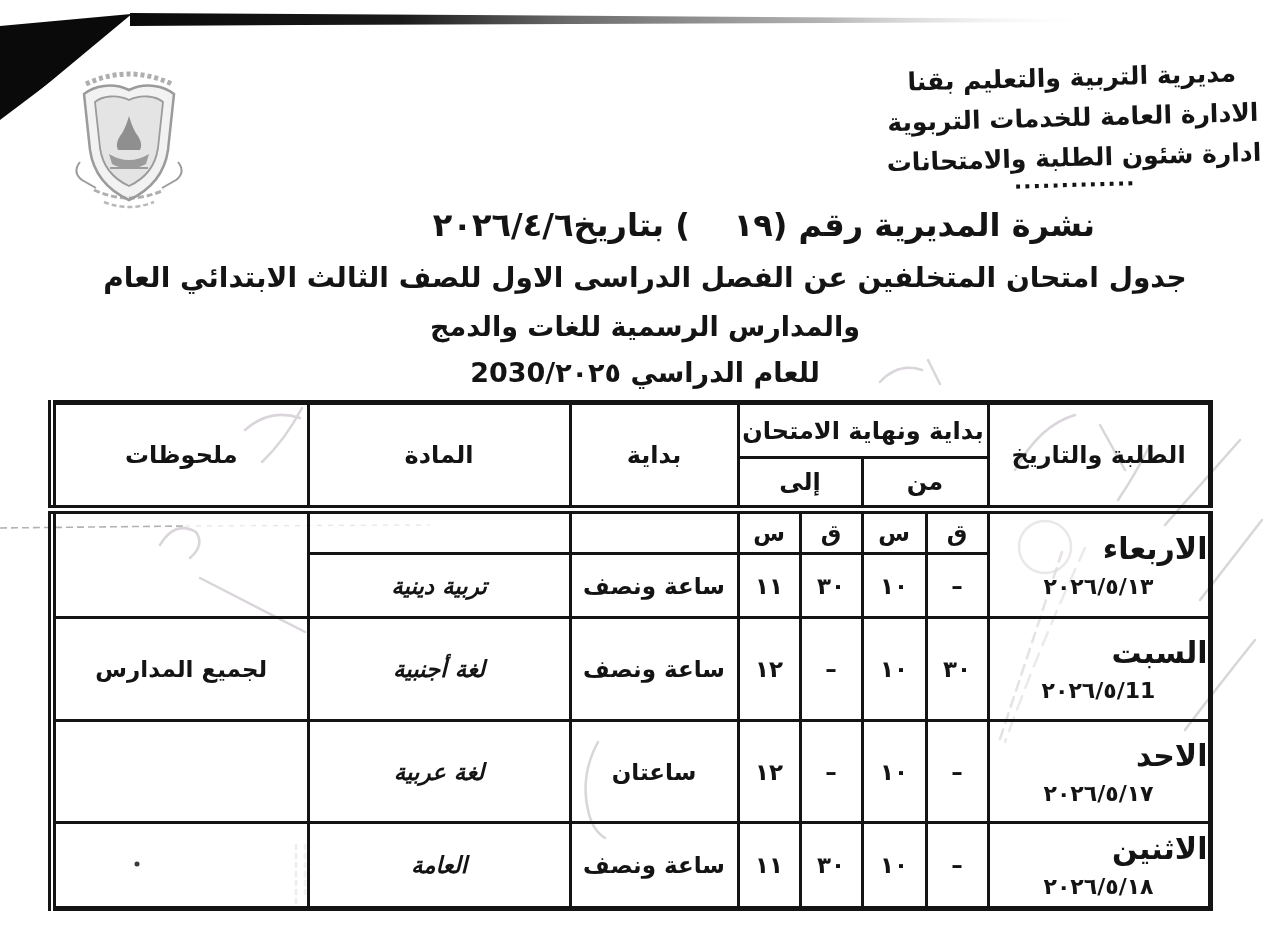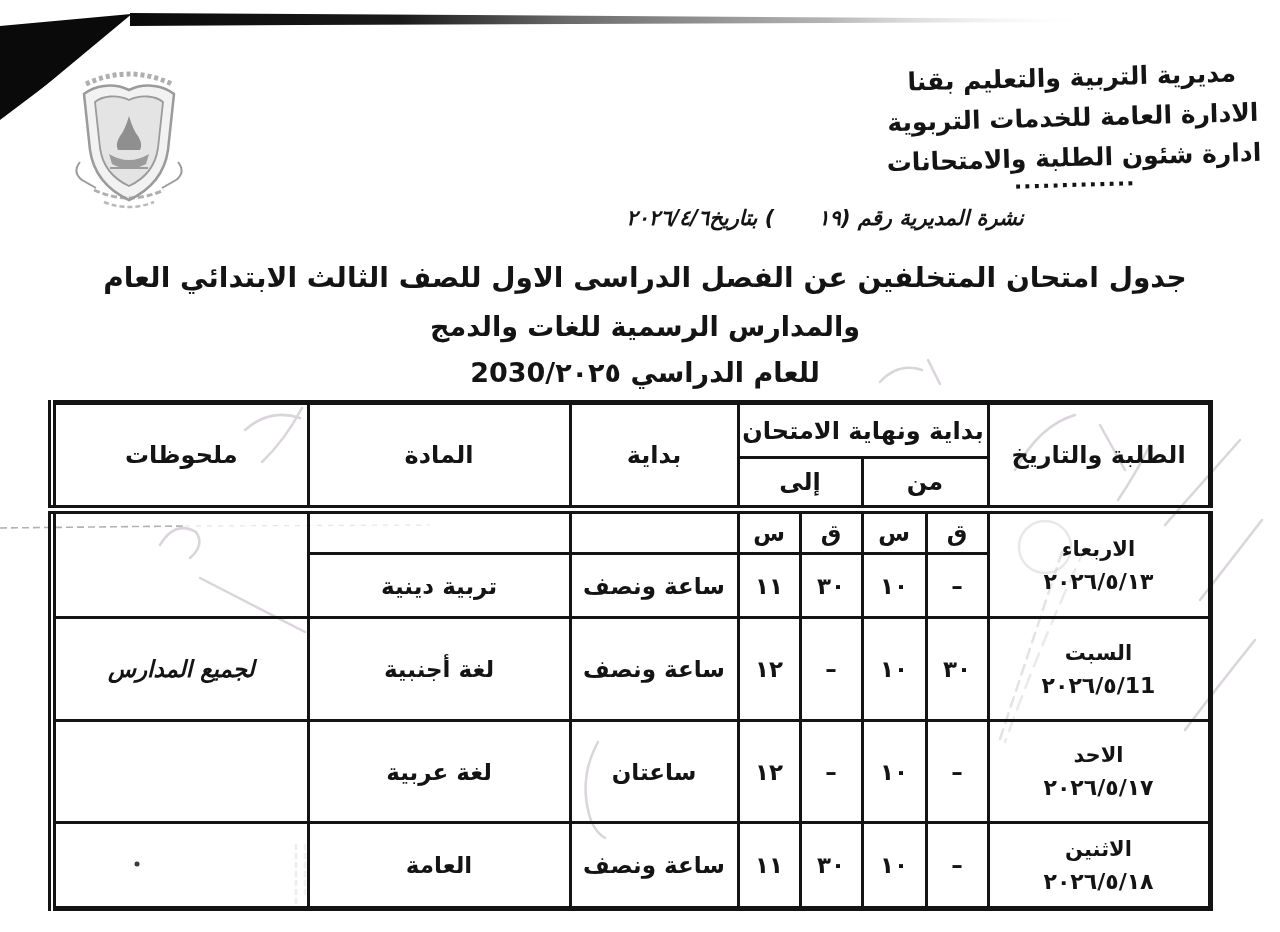--- a/index.html
+++ b/index.html
@@ -13,42 +13,42 @@
   #artifacts{left:0;top:0;width:1280px;height:932px;pointer-events:none;}
   
   .letterhead{
     top:58px;right:18px;width:378px;text-align:center;
     font-weight:bold;font-size:25px;line-height:40px;
     transform:rotate(-1.6deg);
   }
   .letterhead .dots{font-size:22px;line-height:12px;letter-spacing:1px;margin-top:-4px;font-weight:bold;}
   
   .title-line{font-weight:bold;white-space:nowrap;}
-  .t1{top:206px;right:185px;width:540px;text-align:center;font-size:21px;font-style:italic;}
+  .t1{top:206px;right:185px;width:540px;text-align:center;font-size:32px;}
   .t1 .gap{display:inline-block;width:44px;}
   .t2{top:261px;left:0;width:1290px;text-align:center;font-size:28px;}
   .t3{top:311px;left:0;width:1290px;text-align:center;font-size:27px;}
   .t4{top:357px;left:0;width:1290px;text-align:center;font-size:27px;}
   
   table.sched{
     position:absolute;top:400px;left:48px;
     border-collapse:collapse;table-layout:fixed;
     direction:rtl;text-align:center;
     border:5px solid #141414;border-left:8px double #141414;
   }
   .sched th,.sched td{
     border:3px solid #141414;padding:0;vertical-align:middle;
     font-weight:bold;font-size:23px;overflow:hidden;
   }
   .sched thead th{font-size:24px;}
   .sched thead th.rs, .sched thead tr.hr2 th{border-bottom:9px double #141414;}
-  .datecell .day{font-size:21px;margin-bottom:8px;}
+  .datecell .day{font-size:30px;margin-bottom:8px;text-align:right;}
   .datecell .date{font-size:22px;letter-spacing:1px;}
-  .subject{font-size:24px;}
-  .notes-val{font-size:23px;font-style:italic;}
+  .subject{font-size:24px;font-style:italic;}
+  .notes-val{font-size:23px;}
 </style>
 </head>
 <body>
 
 <svg id="artifacts" class="abs" width="1280" height="932" viewBox="0 0 1280 932" xmlns="http://www.w3.org/2000/svg">
   <defs>
     <linearGradient id="bandfade" x1="0" y1="0" x2="1" y2="0">
       <stop offset="0" stop-color="#0a0a0a"></stop>
       <stop offset="0.28" stop-color="#1a1a1a"></stop>
       <stop offset="0.45" stop-color="#6a6a6a"></stop>

